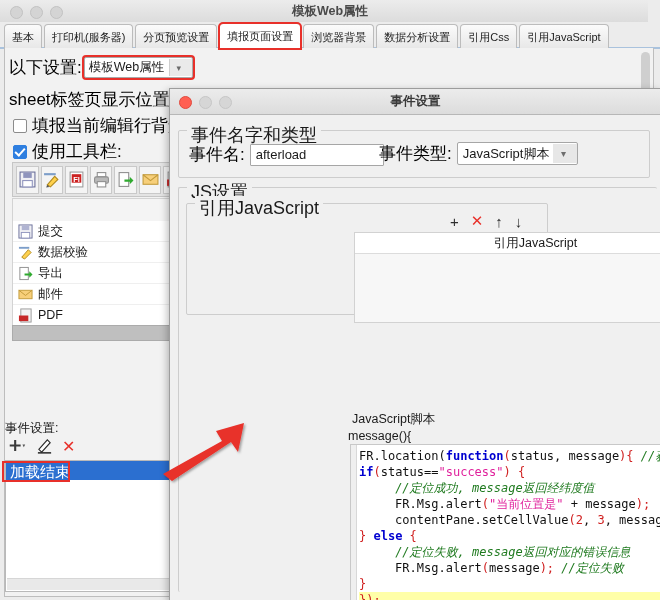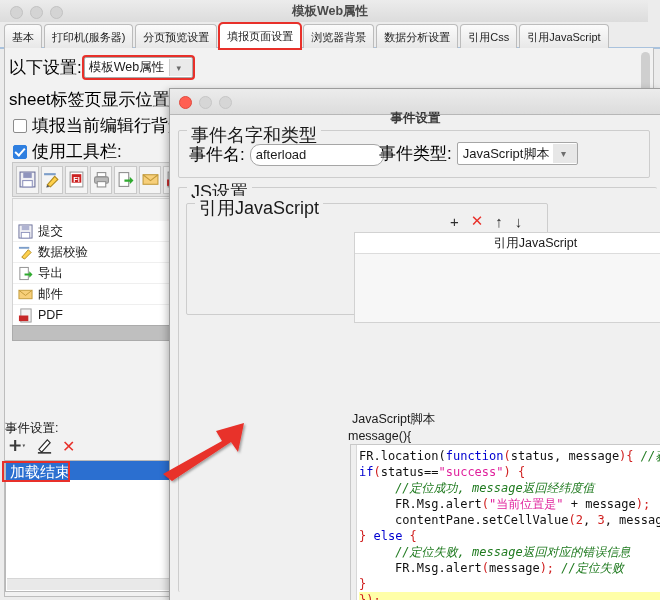--- a/index.html
+++ b/index.html
@@ -112,33 +112,33 @@
   
   .dlg{
     position:absolute;left:169px;top:88px;width:491px;height:512px;
     background:#f0f0f0;border:1px solid #9d9d9d;border-right:none;border-bottom:none;
     box-shadow:-2px 2px 7px rgba(0,0,0,.25);overflow:hidden;
   }
   .dlg-title{
     position:relative;height:25px;background:linear-gradient(#ececec,#dcdcdc);
     border-bottom:1px solid #b7b7b7;
   }
-  .dlg-title .t{position:absolute;left:0;top:21px;width:491px;text-align:center;font-size:12.5px;font-weight:600;color:#3a3a3a;}
+  .dlg-title .t{position:absolute;left:0;top:4px;width:491px;text-align:center;font-size:12.5px;font-weight:600;color:#3a3a3a;}
   .dlg-dots{position:absolute;left:9px;top:7px;display:flex;gap:7px;}
   .dlg-dots i{width:11px;height:11px;border-radius:50%;display:block;border:1px solid rgba(0,0,0,.12);}
   .dlg-dots i.r{background:#ff5f52;border-color:#e04a3e;}
   .dlg-dots i.g{background:#d6d6d6;border-color:#c6c6c6;}
 
   
   .grp{position:absolute;border:1px solid #cdcdcd;border-radius:2px;}
   .grp > .cap{
     position:absolute;left:8px;top:-8px;background:#f0f0f0;padding:0 4px;font-size:18px;color:#1a1a1a;
   }
   .field{
-    display:inline-flex;align-items:center;height:20px;background:#fff;border:1px solid #a6a6a6;border-radius:10px;
+    display:inline-flex;align-items:center;height:20px;background:#fff;border:1px solid #a6a6a6;border-radius:1px;
     padding:0 5px;font-size:13px;
   }
   .combo2{
     display:inline-flex;align-items:center;height:21px;background:#fff;border:1px solid #a6a6a6;border-radius:2px;padding-left:5px;
   }
   .combo2 span{font-size:13px;padding-right:4px;white-space:nowrap;}
   .combo2 .arrow{width:20px;height:19px;background:#e7e7e7;display:flex;align-items:center;justify-content:center;color:#6d6d6d;font-size:10px;}
 
   
   .tbl{position:absolute;background:#f7f7f7;border:1px solid #d2d2d2;overflow:hidden;}
@@ -153,21 +153,21 @@
     position:absolute;left:180px;top:355px;width:480px;height:245px;
     background:#fff;border:1px solid #c8c8c8;border-right:none;border-bottom:none;
     overflow:hidden;
   }
   .gutter{position:absolute;left:0;top:0;width:5px;height:245px;background:#efefef;border-right:1px solid #d8d8d8;}
   pre.src{
     position:absolute;left:8px;top:3px;margin:0;
     font-family:"DejaVu Sans Mono","Liberation Mono",monospace;
     font-size:12px;line-height:16px;white-space:pre;color:#111;
   }
-  .k{color:#0000d0;font-weight:normal;}
+  .k{color:#0000d0;font-weight:bold;}
   .s{color:#e0219c;}
   .c{color:#1f7a1f;font-style:italic;}
   .p{color:#d02020;}
   .n{color:#d02020;}
   .hl{background:#ffffa8;display:inline-block;width:472px;}
 
   
   .arrowwrap{position:absolute;left:0;top:0;width:660px;height:600px;pointer-events:none;}
 </style>
 </head>

